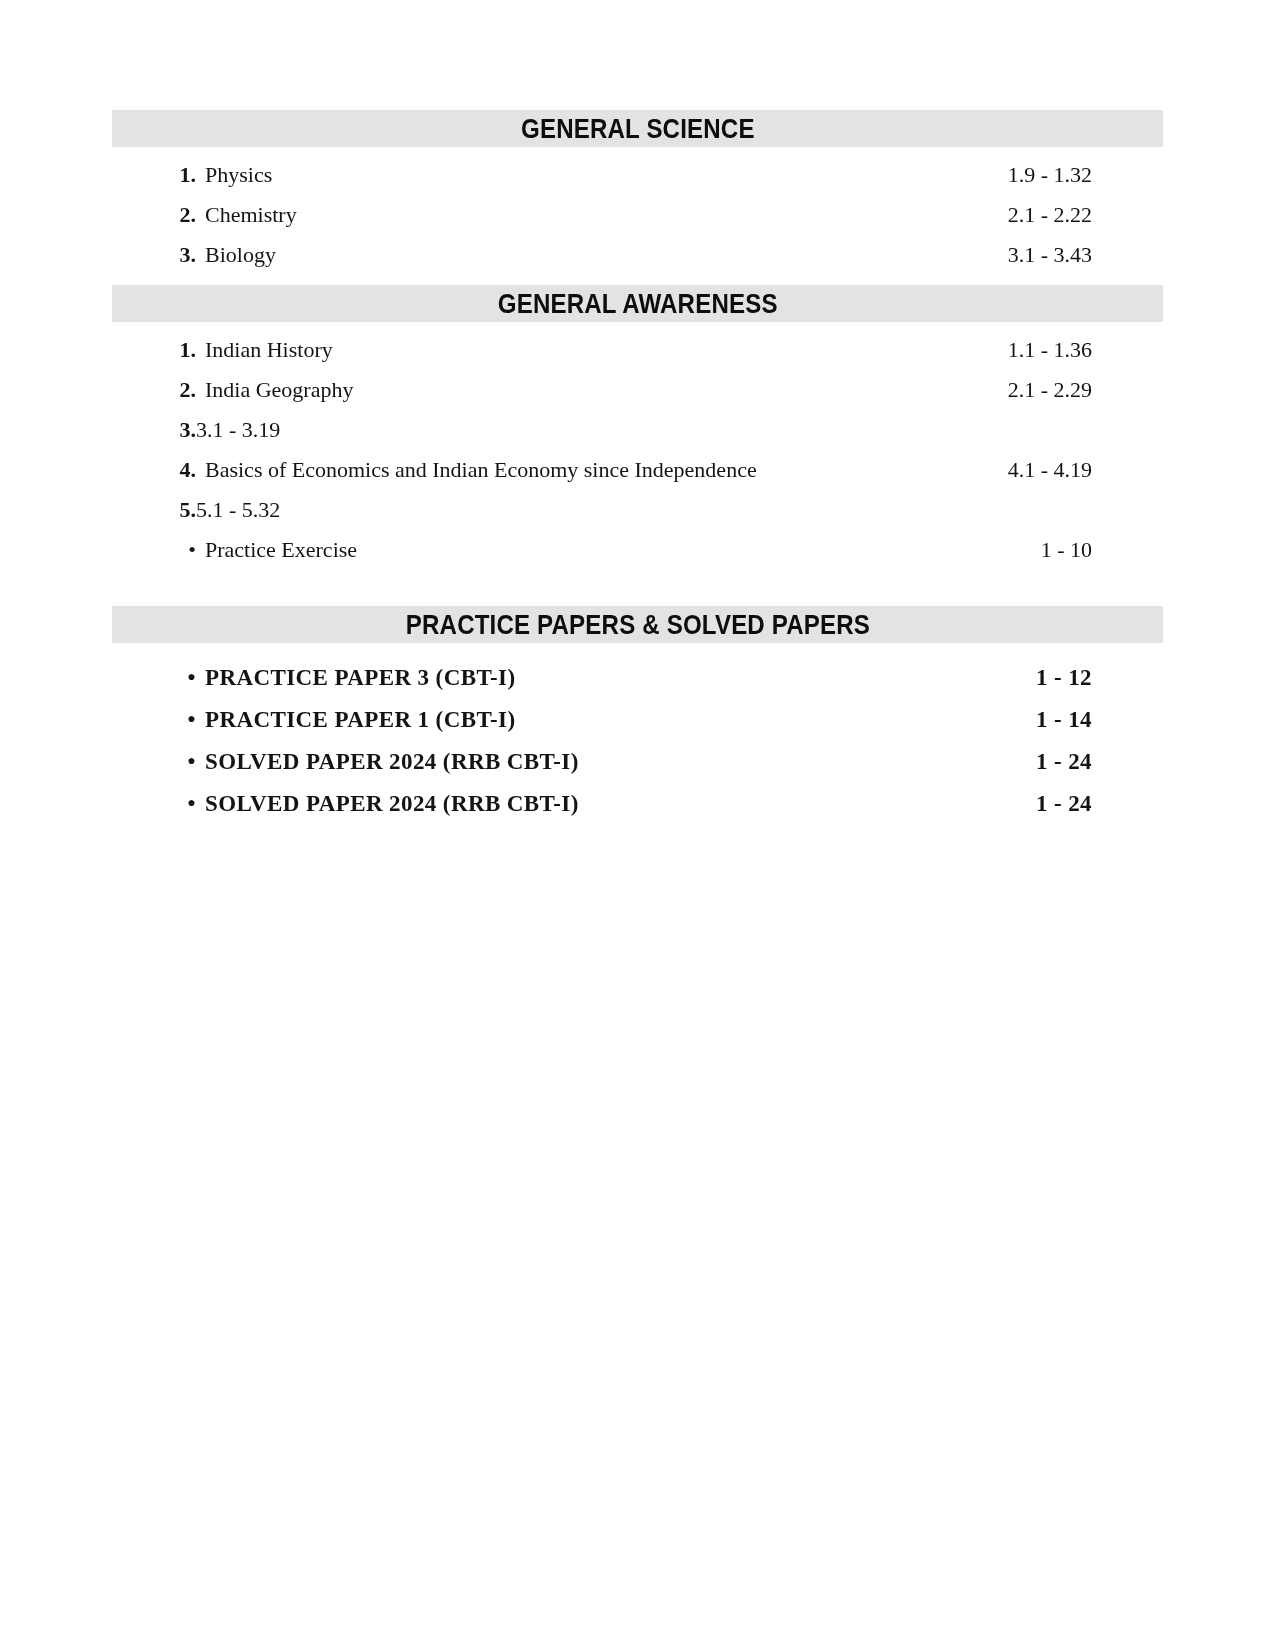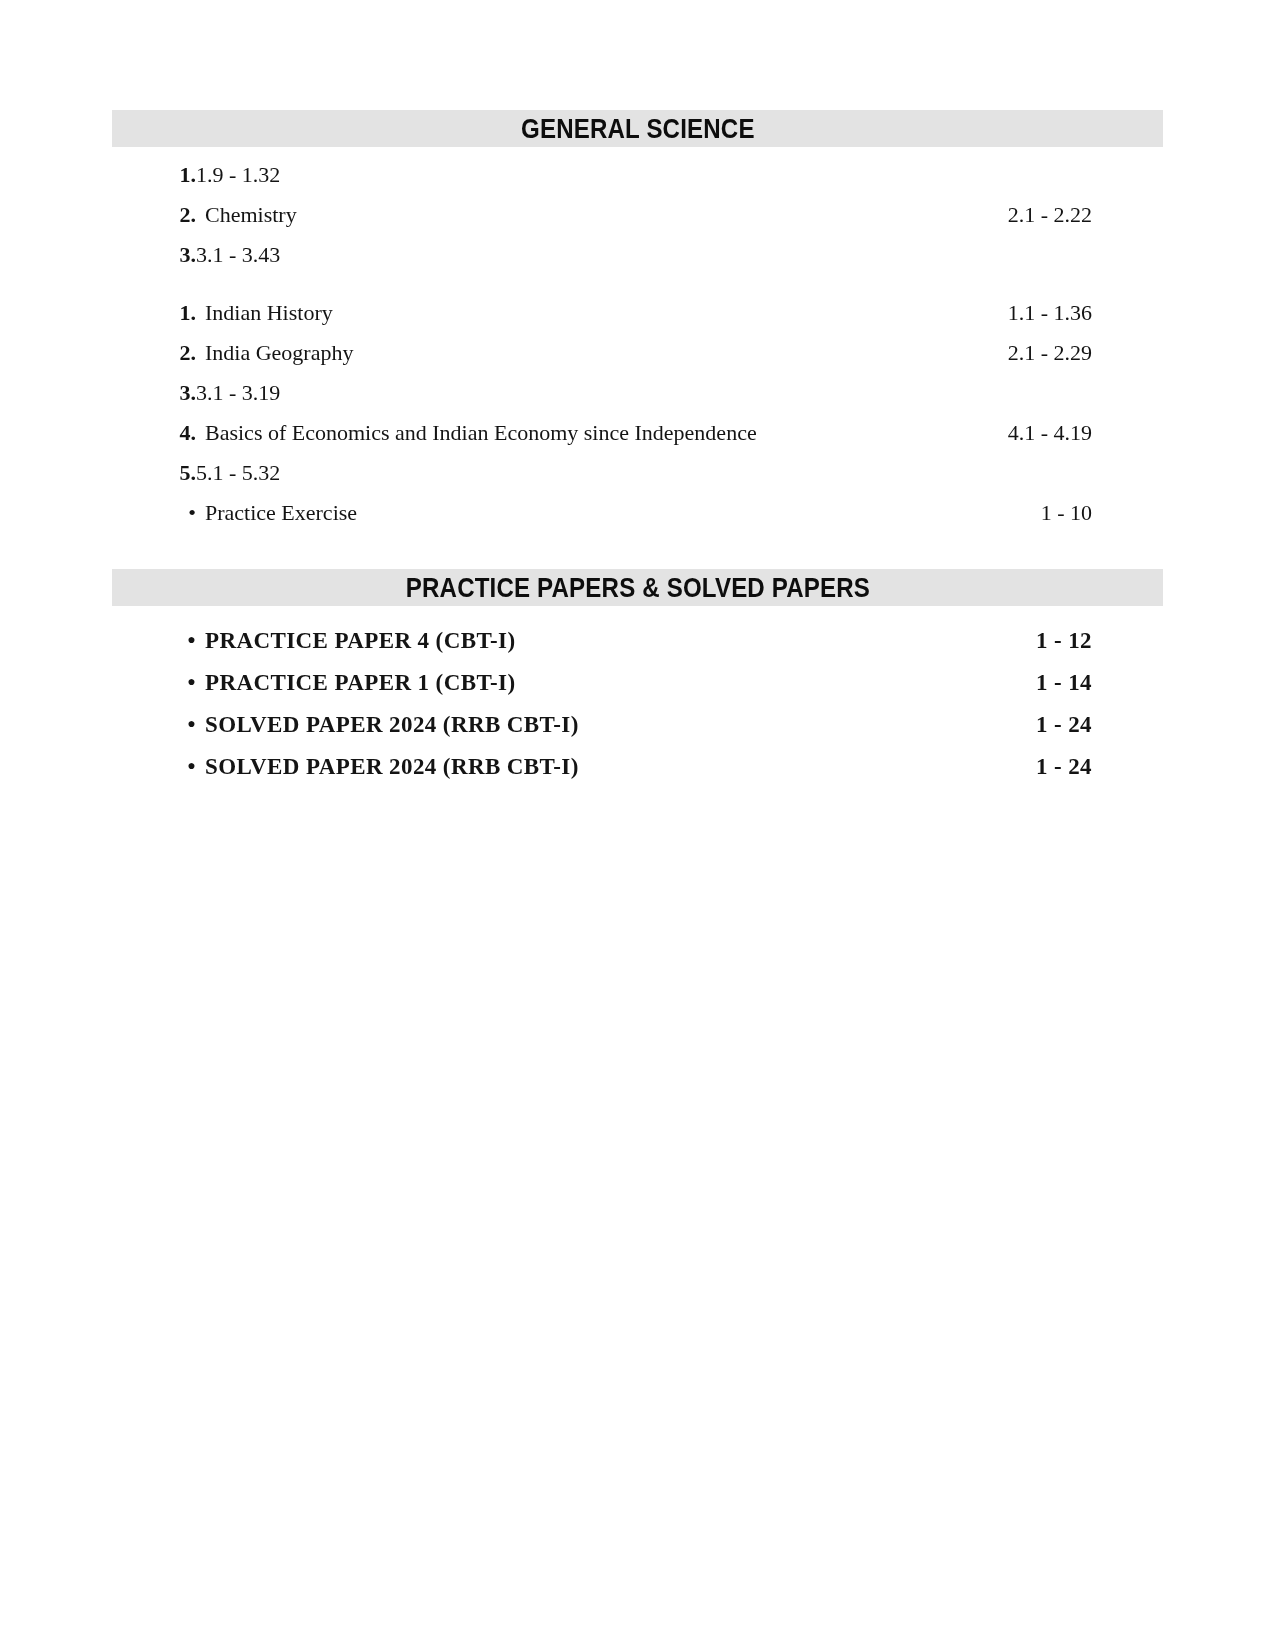--- a/index.html
+++ b/index.html
@@ -65,34 +65,39 @@
 
 <div class="page">
   <main id="toc">
       <section class="toc-section">
         <div class="bar">
           <span class="bar-title">GENERAL SCIENCE</span>
         </div>
         <div class="list">
           <div class="row">
             <span class="marker num">1.</span>
+            <span class="title">Physics</span>
             <span class="pages">1.9 - 1.32</span>
           </div>
           <div class="row">
             <span class="marker num">2.</span>
             <span class="title">Chemistry</span>
             <span class="pages">2.1 - 2.22</span>
           </div>
           <div class="row">
             <span class="marker num">3.</span>
+            <span class="title">Biology</span>
             <span class="pages">3.1 - 3.43</span>
           </div>
         </div>
       </section>
       <section class="toc-section">
+        <div class="bar">
+          <span class="bar-title">GENERAL AWARENESS</span>
+        </div>
         <div class="list">
           <div class="row">
             <span class="marker num">1.</span>
             <span class="title">Indian History</span>
             <span class="pages">1.1 - 1.36</span>
           </div>
           <div class="row">
             <span class="marker num">2.</span>
             <span class="title">India Geography</span>
             <span class="pages">2.1 - 2.29</span>
@@ -117,21 +122,21 @@
           </div>
         </div>
       </section>
       <section class="toc-section gap-before">
         <div class="bar">
           <span class="bar-title">PRACTICE PAPERS &amp; SOLVED PAPERS</span>
         </div>
         <div class="list papers">
           <div class="row bold">
             <span class="marker bullet-big">●</span>
-            <span class="title">PRACTICE PAPER 4 (CBT-I)</span>
+            <span class="title">PRACTICE PAPER 3 (CBT-I)</span>
             <span class="pages">1 - 12</span>
           </div>
           <div class="row bold">
             <span class="marker bullet-big">●</span>
             <span class="title">PRACTICE PAPER 1 (CBT-I)</span>
             <span class="pages">1 - 14</span>
           </div>
           <div class="row bold">
             <span class="marker bullet-big">●</span>
             <span class="title">SOLVED PAPER 2024 (RRB CBT-I)</span>

